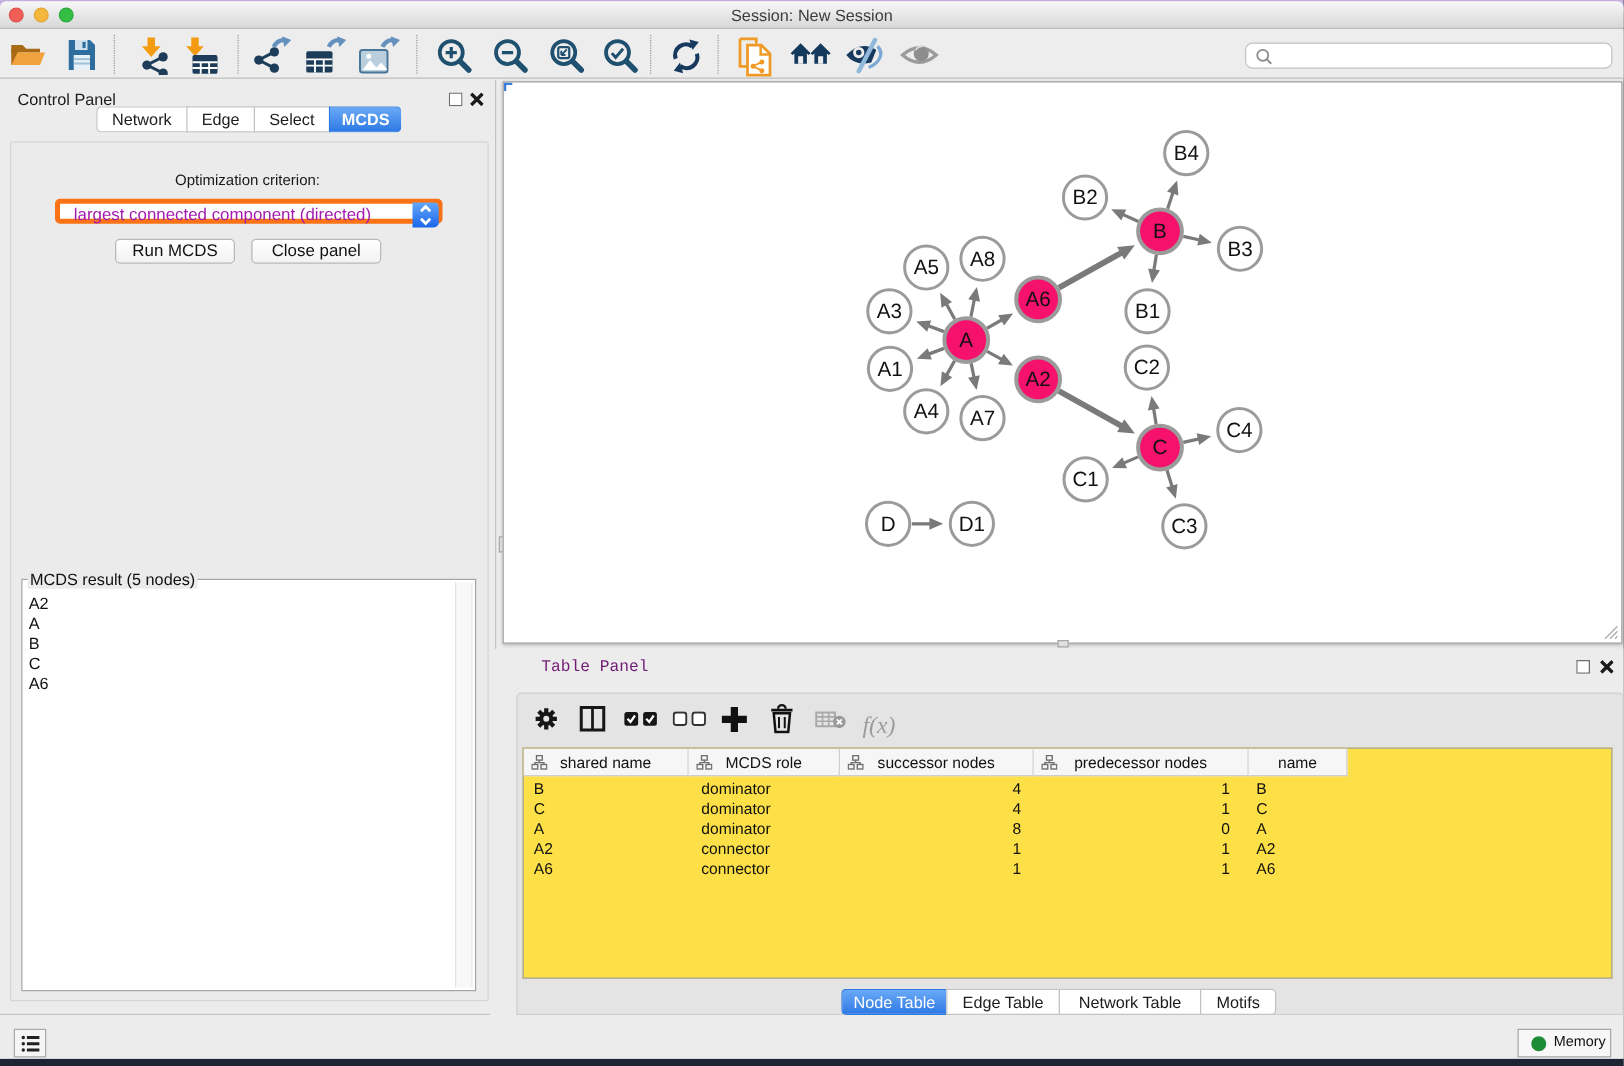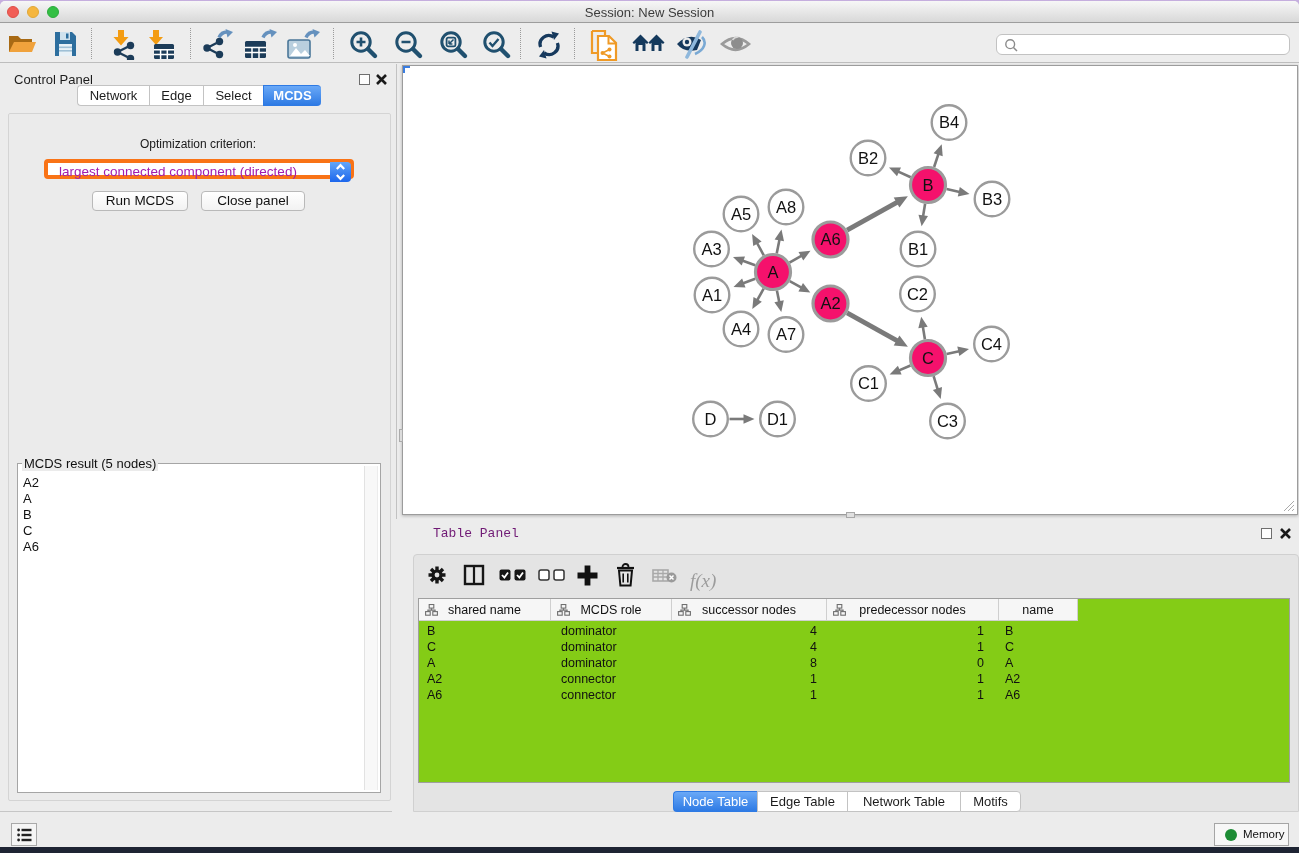--- a/index.html
+++ b/index.html
@@ -36,21 +36,21 @@
 #membtn{left:1214px;top:11px;width:75px;height:23px;background:#f7f7f7;border:1px solid #a5a5a5;font-size:11.5px;color:#111;}
 
 #netwin{left:402px;top:64px;width:896px;height:450px;background:#fff;border:1px solid #9c9c9c;box-shadow:0 1px 3px rgba(0,0,0,.25);}
 #nw-titlebar{left:0;top:0;width:100%;height:20px;background:linear-gradient(#f6f6f6,#d7d7d7);border-bottom:1px solid #a8a8a8;}
 .tl2{width:11px;height:11px;border-radius:50%;top:4px;}
 #nw-title{width:100%;text-align:center;top:3px;font-size:13px;color:#3a3a3a;}
 
 #tp{left:392px;top:518px;width:907px;height:293px;background:#ececec;}
 #tp-title{left:41px;top:7px;font-size:13px;color:#701a75;font-family:Liberation Mono, monospace;}
 #tp-inner{left:21px;top:35px;width:886px;height:258px;background:#e4e4e4;border:1px solid #d0d0d0;border-radius:4px 4px 0 0;}
-#tbl{left:4px;top:43px;width:872px;height:185px;background:#84cc16;border:1px solid #9f9f9f;}
+#tbl{left:4px;top:43px;width:872px;height:185px;background:#fde047;border:1px solid #9f9f9f;}
 .th{top:0;height:22px;background:#f6f6f6;border-right:1px solid #cfcfcf;border-bottom:1px solid #cfcfcf;font-size:12.5px;color:#111;text-align:center;line-height:22px;}
 .td{font-size:12.5px;color:#111;height:16px;line-height:16px;}
 #tp-tabs{left:281px;top:272px;height:21px;}
 .btab{float:left;height:21px;background:#fff;border:1px solid #c3c3c3;border-right:none;color:#1c1c1c;font-size:13px;text-align:center;line-height:20px;}
 .btab:first-child{border-radius:4px 0 0 4px;}
 .btab:last-child{border-right:1px solid #c3c3c3;border-radius:0 4px 4px 0;}
 .btab.sel{background:linear-gradient(#6aa9f7,#2e7ae4);color:#fff;border-color:#2e7ae4;}
 svg{display:block;}
 svg text{font-family:"Liberation Sans",sans-serif;}
 </style></head><body>

